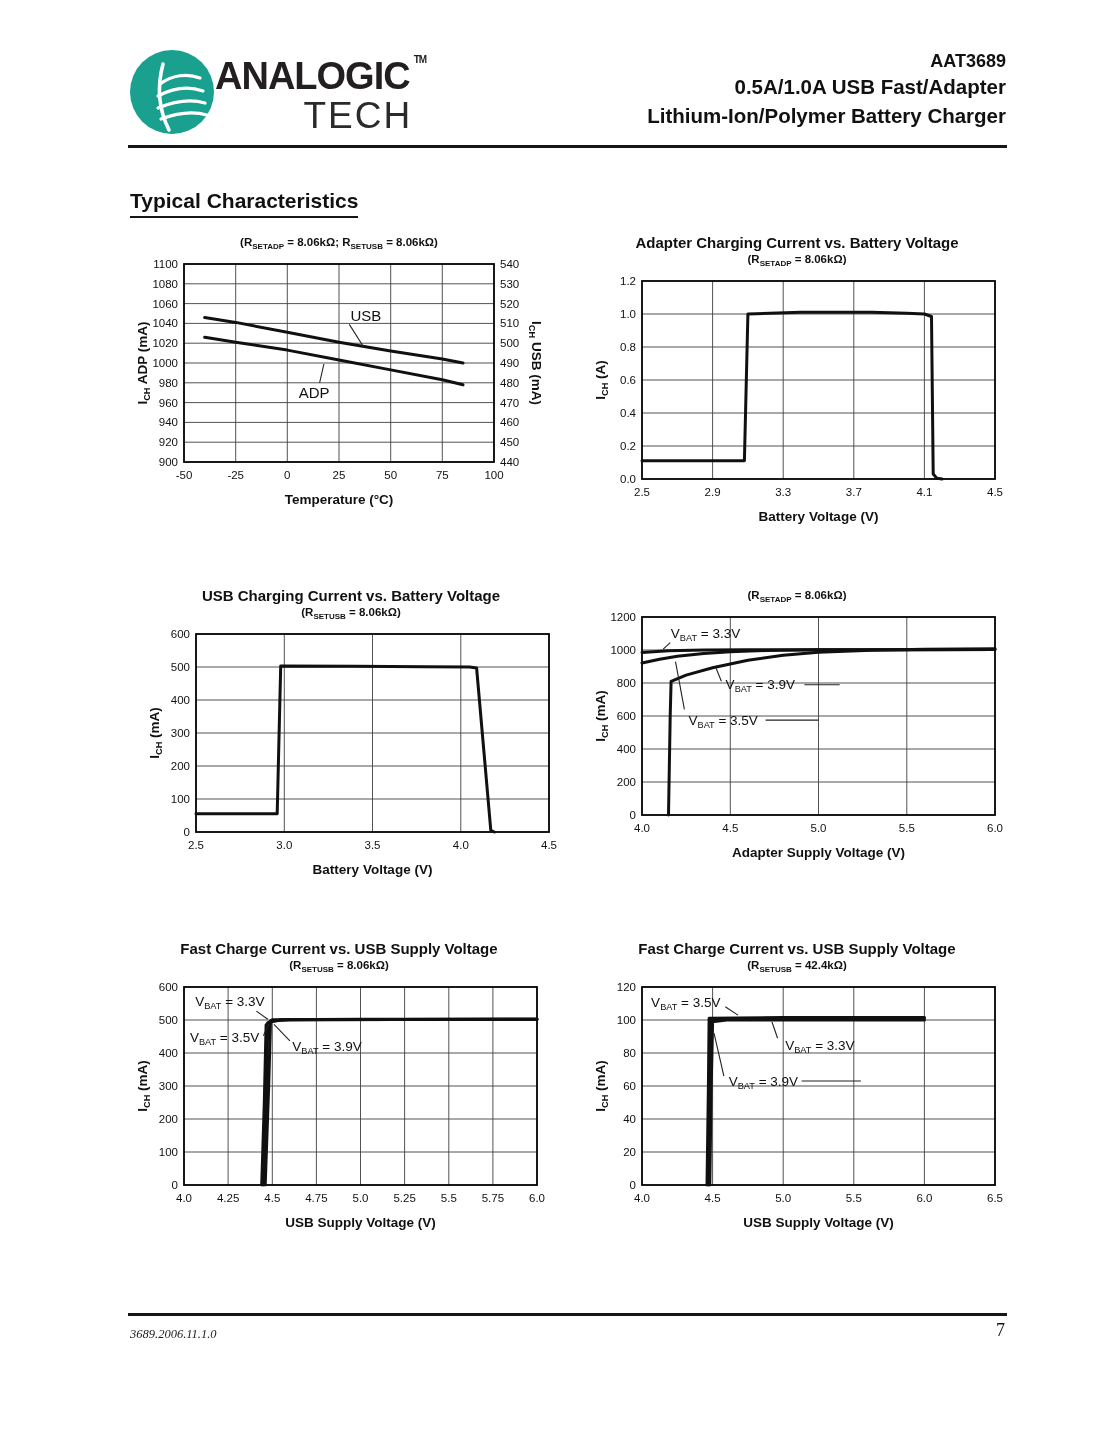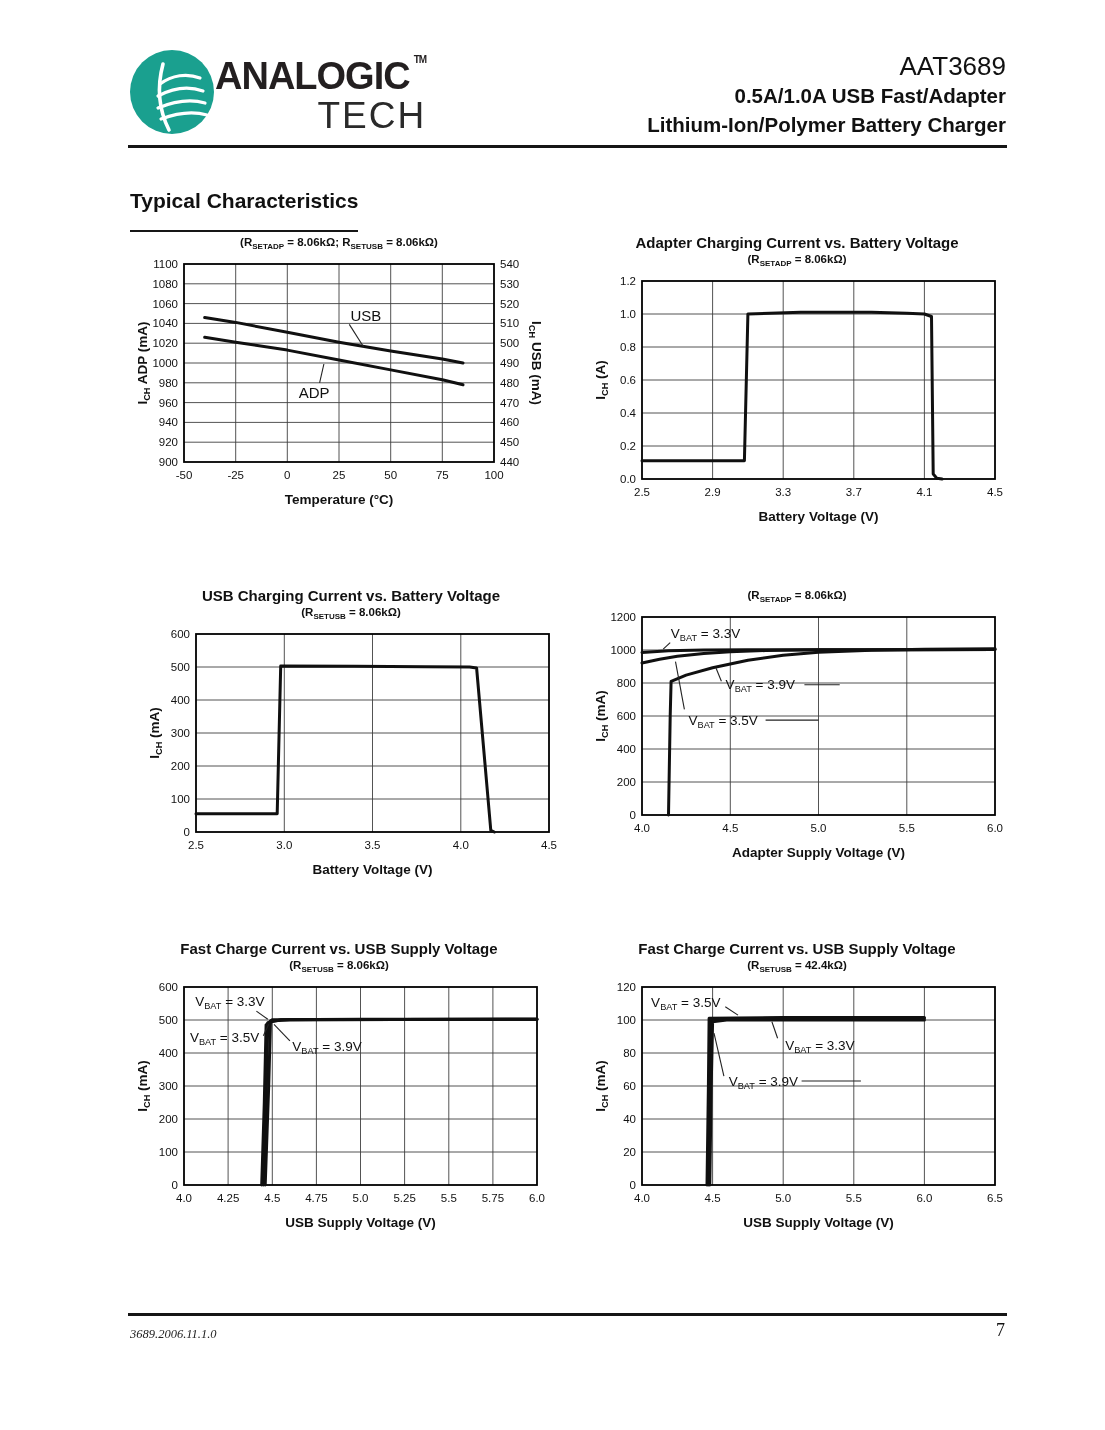--- a/index.html
+++ b/index.html
@@ -4,28 +4,28 @@
 <style>
   html,body{margin:0;padding:0;background:#e8e8e8;}
   .page{position:relative;width:1105px;height:1430px;background:#ffffff;overflow:hidden;
         font-family:"Liberation Sans",sans-serif;color:#111;}
   
   .logo{position:absolute;left:130px;top:50px;display:flex;align-items:flex-end;gap:1px;}
   .logo-circle{width:84px;height:84px;flex:0 0 auto;}
   .logo-text{padding-top:4px;}
   .logo-line1{font-size:38px;font-weight:700;letter-spacing:-1px;color:#231f20;line-height:1;display:flex;align-items:flex-start;}
   .logo-tm{font-size:10px;font-weight:700;margin-left:4px;margin-top:-2px;}
-  .logo-line2{font-size:37px;font-weight:400;color:#2a2a2a;letter-spacing:2px;line-height:1;text-align:right;margin-top:2px;}
+  .logo-line2{font-size:37px;font-weight:400;color:#2a2a2a;letter-spacing:2px;line-height:1;text-align:right;margin-top:2px;margin-right:14px;}
   .header-right{position:absolute;right:99px;top:52px;text-align:right;}
-  .part-number{font-size:26px;font-weight:400;line-height:1.1;}
+  .part-number{font-size:18px;font-weight:700;line-height:1.1;}
   .doc-subtitle{font-size:20.5px;font-weight:700;line-height:1.42;}
   .header-rule{position:absolute;left:128px;right:98px;top:145px;height:3px;background:#161616;}
   
   .section-title{position:absolute;left:130px;top:189px;margin:0;font-size:21px;font-weight:700;
-                 border-bottom:2.5px solid #161616;padding-bottom:17px;}
+                 border-bottom:2.5px solid #161616;padding-bottom:3px;}
   
   .chart-figure{position:absolute;width:422px;margin:0;padding:0;}
   #fig0{left:128px;top:234px;} #fig1{left:586px;top:234px;}
   #fig2{left:128px;top:587px;margin-left:12px;} #fig3{left:586px;top:587px;}
   #fig4{left:128px;top:940px;} #fig5{left:586px;top:940px;}
   .chart-title{text-align:center;font-weight:700;font-size:15px;line-height:1.15;}
   .chart-subtitle{text-align:center;font-weight:700;font-size:11.5px;margin-top:2px;line-height:1.1;}
   .chart-subtitle sub{font-size:8px;}
   .chart-svg-container{margin-top:6px;}
   .chart-svg-container svg{display:block;}

